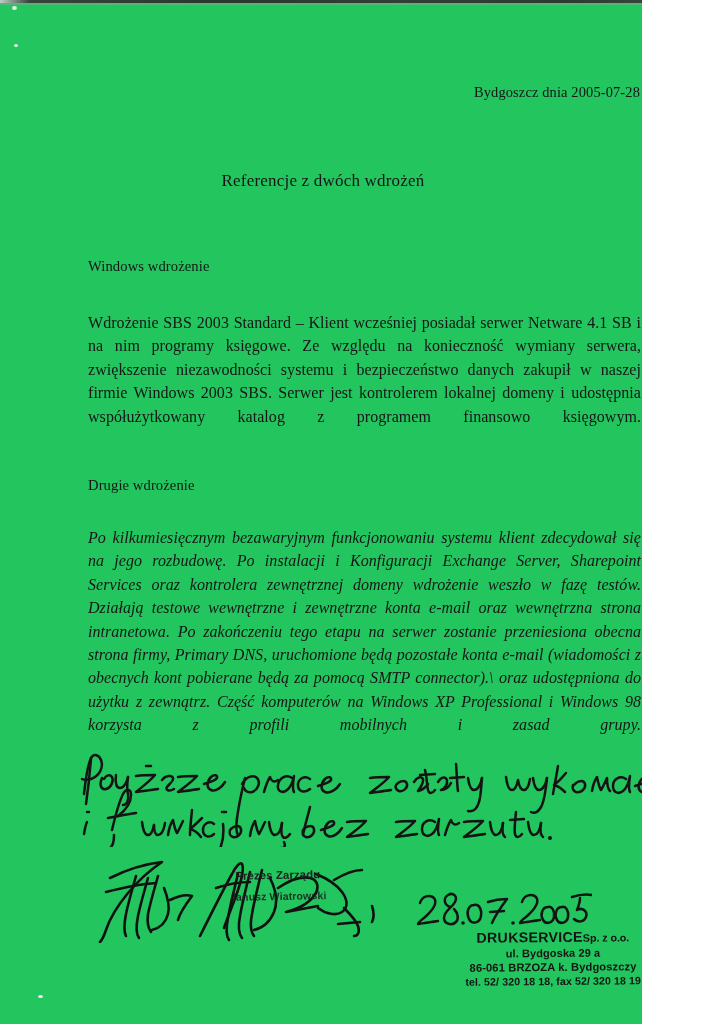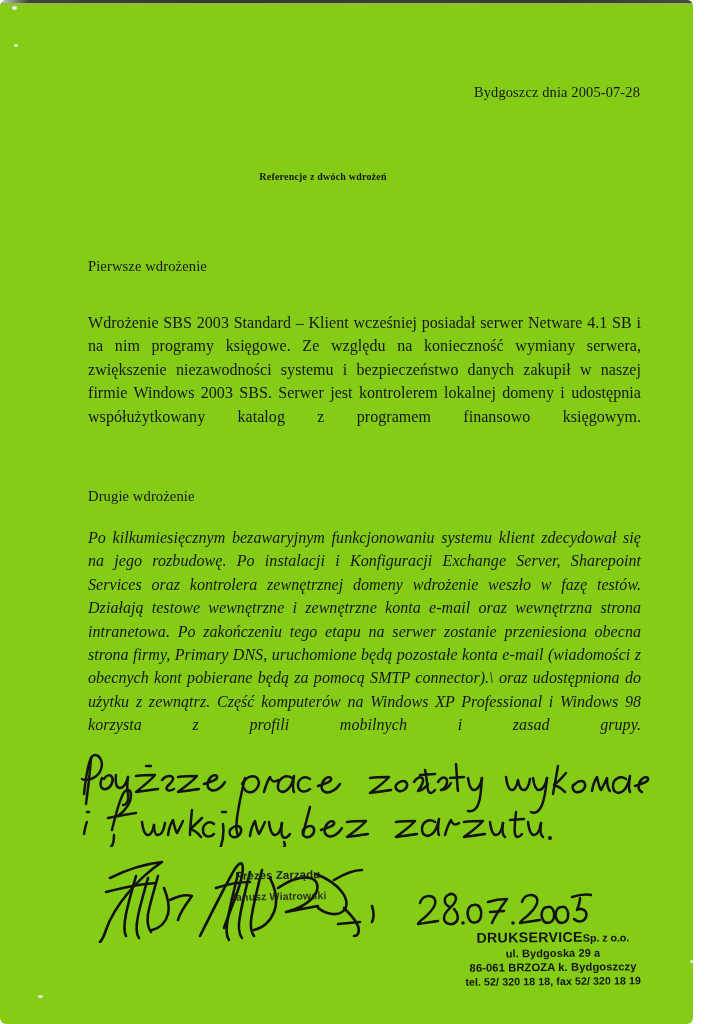--- a/index.html
+++ b/index.html
@@ -2,27 +2,26 @@
 <html><head>
 <meta charset="utf-8">
 <style>
   html, body {
     margin: 0;
     padding: 0;
     background: #ffffff;
   }
   #page {
     position: relative;
-    width: 693px;
+    width: 642px;
     height: 1024px;
-    background: #84cc16;
+    background: #22c55e;
     overflow: hidden;
     font-family: "Liberation Serif", "DejaVu Serif", serif;
     color: #161616;
-    border-radius: 6px;
   }
   
   .scan-edge-top {
     position: absolute;
     left: 0;
     top: 0;
     width: 727px;
     height: 3px;
     background: linear-gradient(to right,
         #cfcfcf 0%, #3a3a3a 4%, #2b2b2b 30%, #343434 55%,
@@ -50,33 +49,33 @@
     font-size: 14.4px;
     letter-spacing: .15px;
   }
 
   .doc-title {
     position: absolute;
     left: 88px;
     top: 171px;
     width: 470px;
     text-align: center;
-    font-size: 10px;
-    font-weight: bold;
+    font-size: 17px;
+    font-weight: normal;
     letter-spacing: .2px;
   }
 
   .section-heading {
     position: absolute;
     left: 88px;
     font-size: 14.6px;
     letter-spacing: .1px;
   }
   #heading-first  { top: 258px; }
-  #heading-second { top: 477px; margin-top: 11px; }
+  #heading-second { top: 477px; }
 
   .body-par {
     position: absolute;
     left: 88px;
     width: 553px;
     font-size: 16px;
     line-height: 23.4px;
     text-align: justify;
     text-justify: inter-word;
     letter-spacing: .05px;
@@ -173,21 +172,21 @@
 
   <div class="speck" style="left:12px; top:6px; width:5px; height:4px;"></div>
   <div class="speck" style="left:14px; top:44px; width:4px; height:3px;"></div>
   <div class="speck" style="left:690px; top:960px; width:4px; height:3px;"></div>
   <div class="speck" style="left:38px; top:995px; width:5px; height:3px;"></div>
 
   <div class="date-line">Bydgoszcz dnia 2005-07-28</div>
 
   <div class="doc-title">Referencje z dwóch wdrożeń</div>
 
-  <div class="section-heading" id="heading-first">Pierwsze wdrożenie</div>
+  <div class="section-heading" id="heading-first">Windows wdrożenie</div>
 
   <div class="body-par" id="par-first">Wdrożenie SBS 2003 Standard – Klient wcześniej posiadał serwer Netware 4.1 SB i na nim programy księgowe. Ze względu na konieczność wymiany serwera, zwiększenie niezawodności systemu i bezpieczeństwo danych zakupił w naszej firmie Windows 2003 SBS. Serwer jest kontrolerem lokalnej domeny i udostępnia współużytkowany katalog z programem finansowo księgowym.</div>
 
   <div class="section-heading" id="heading-second">Drugie wdrożenie</div>
 
   <div class="body-par" id="par-second">Po kilkumiesięcznym bezawaryjnym funkcjonowaniu systemu klient zdecydował się na jego rozbudowę. Po instalacji i Konfiguracji Exchange Server, Sharepoint Services oraz kontrolera zewnętrznej domeny wdrożenie weszło w fazę testów. Działają testowe wewnętrzne i zewnętrzne konta e-mail oraz wewnętrzna strona intranetowa. Po zakończeniu tego etapu na serwer zostanie przeniesiona obecna strona firmy, Primary DNS, uruchomione będą pozostałe konta e-mail (wiadomości z obecnych kont pobierane będą za pomocą SMTP connector).\ oraz udostępniona do użytku z zewnątrz. Część komputerów na Windows XP Professional i Windows 98 korzysta z profili mobilnych i zasad grupy.</div>
 
   <svg class="ink" style="left:70px; top:742px;" width="580" height="105" viewBox="0 0 580 105">
     <g fill="none" stroke="#141414" stroke-width="2.5" stroke-linecap="round" stroke-linejoin="round">
 

